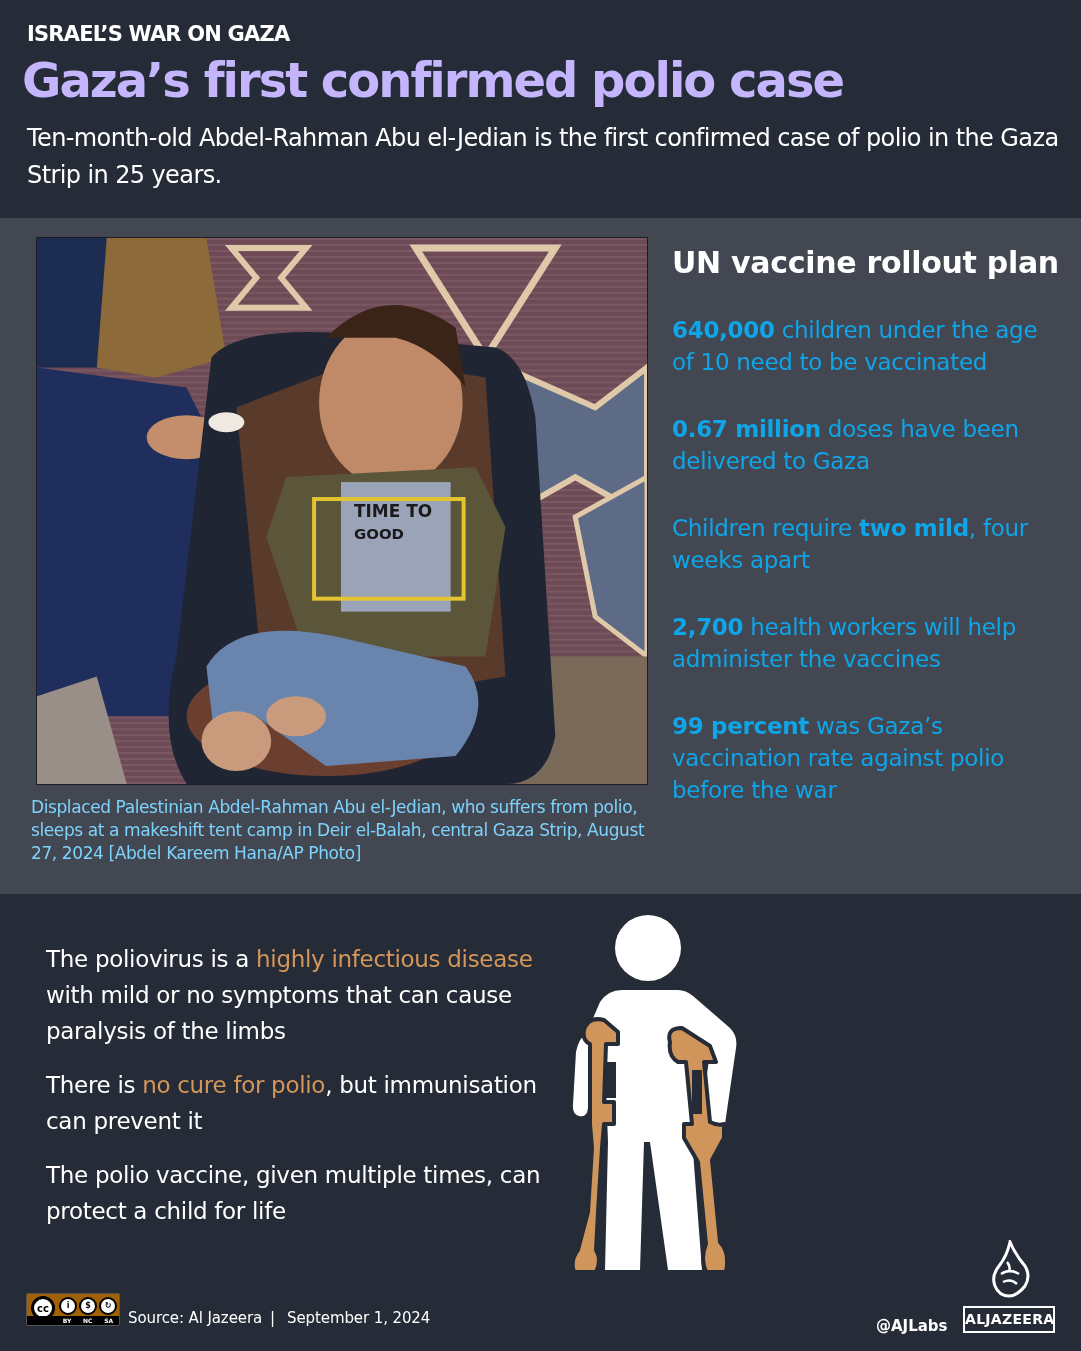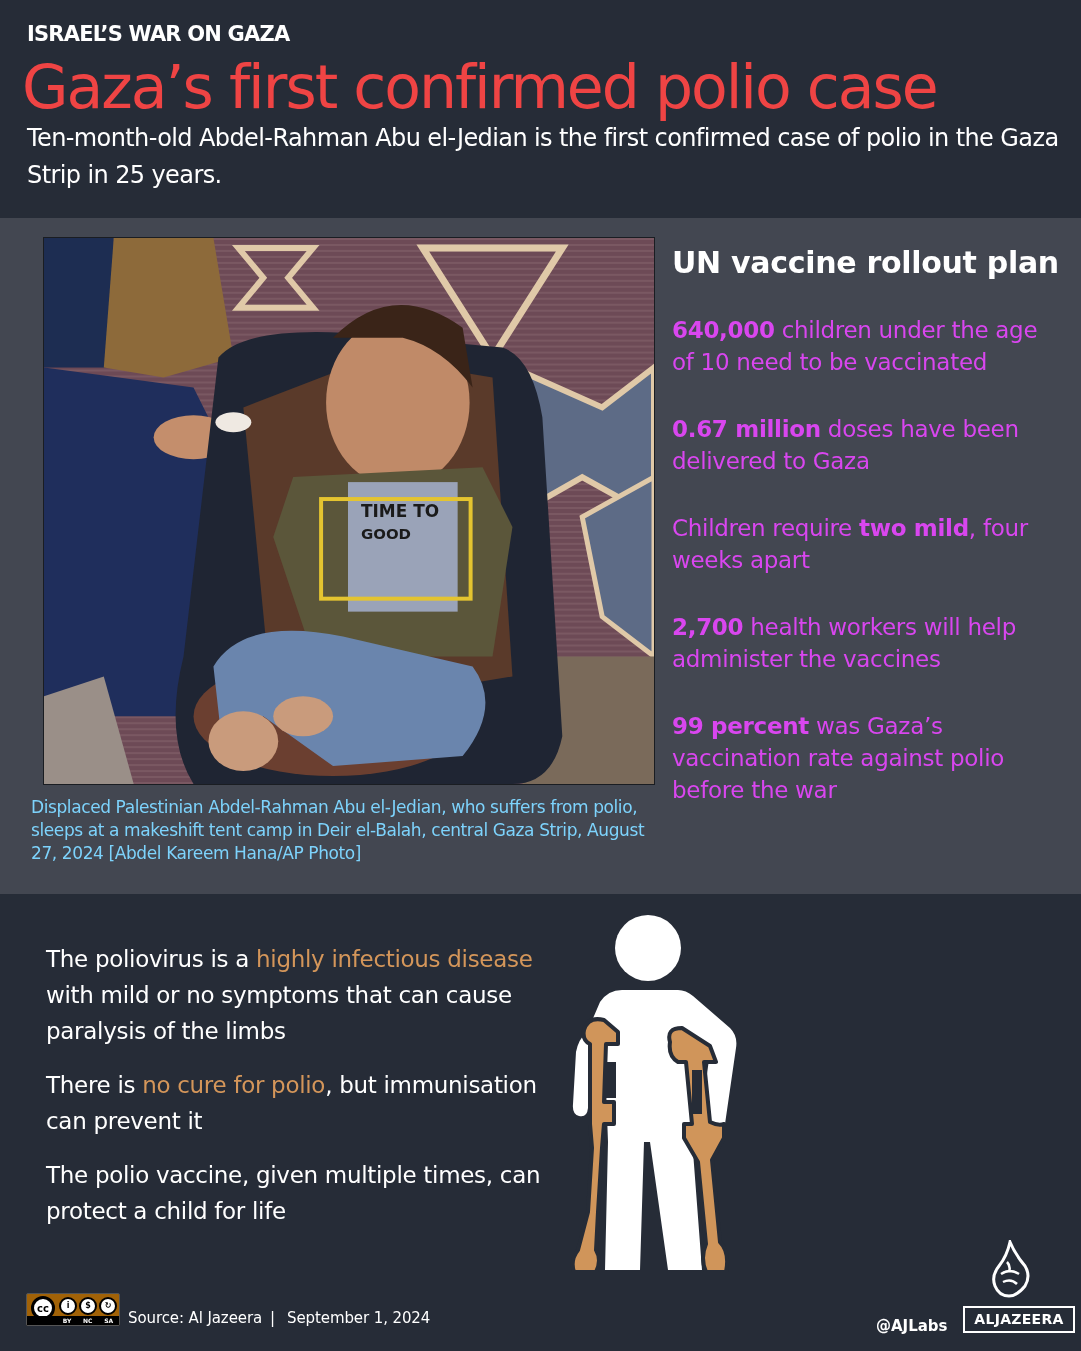--- a/index.html
+++ b/index.html
@@ -1,49 +1,49 @@
 <!DOCTYPE html>
 <html><head>
 <meta charset="utf-8">
 <style>
   * { box-sizing: border-box; margin: 0; padding: 0; }
   html, body { width: 1081px; height: 1351px; background: #262c37; overflow: hidden; }
   body { font-family: "DejaVu Sans", sans-serif; color: #ffffff; position: relative; }
 
   .header { position: absolute; left: 0; top: 0; width: 1081px; height: 218px; background: #262c37; }
   .kicker { position: absolute; left: 27px; top: 22px; font-size: 21px; font-weight: bold; letter-spacing: -0.8px; color: #fff; }
-  .title { position: absolute; left: 22px; top: 52px; font-size: 60px; font-weight: normal; color: #ef4444; letter-spacing: -2px; white-space: nowrap; }
+  .title { position: absolute; left: 22px; top: 52px; font-size: 48px; font-weight: bold; color: #c4b5fd; letter-spacing: -2px; white-space: nowrap; }
   .subtitle { position: absolute; left: 27px; top: 120px; width: 1040px; font-size: 24px; line-height: 37px; color: #ffffff; letter-spacing: -0.6px; }
 
   .panel { position: absolute; left: 0; top: 218px; width: 1081px; height: 676px; background: #434751; }
-  .photo { position: absolute; left: 43px; top: 237px; width: 612px; height: 548px; border: 1px solid #1a1d22; overflow: hidden;
+  .photo { position: absolute; left: 36px; top: 237px; width: 612px; height: 548px; border: 1px solid #1a1d22; overflow: hidden;
            background: #6a4f55; }
   .photo svg { width: 100%; height: 100%; display: block; }
   .caption { position: absolute; left: 31px; top: 796px; width: 620px; font-size: 17px; line-height: 23px; color: #7dd3fc; letter-spacing: -0.4px; }
 
   .plan { position: absolute; left: 672px; top: 245px; width: 390px; }
   .plan-title { font-size: 30px; font-weight: bold; color: #fff; margin-bottom: 34px; letter-spacing: -0.3px; }
-  .plan-item { font-size: 23px; line-height: 32px; color: #d946ef; margin-bottom: 35px; letter-spacing: -0.3px; }
+  .plan-item { font-size: 23px; line-height: 32px; color: #0ea5e9; margin-bottom: 35px; letter-spacing: -0.3px; }
   .plan-item b { font-weight: bold; }
 
   .facts { position: absolute; left: 26px; top: 941px; width: 520px; margin-left: 20px; }
   .fact { font-size: 23px; line-height: 36px; color: #fff; margin-bottom: 18px; letter-spacing: -0.3px; }
   .fact .hl { color: #d4965a; }
 
   .figure { position: absolute; left: 560px; top: 912px; width: 200px; height: 360px; }
   .cc { position: absolute; left: 26px; top: 1293px; width: 94px; height: 33px; background: #a16207; border: 1px solid #555; border-radius: 2px; }
   .cc .strip { position: absolute; left: 0; bottom: 0; width: 100%; height: 9px; background: #000; color: #fff; font-size: 6px; font-weight: bold;
                display: flex; justify-content: space-around; padding-left: 30px; line-height: 9px; }
   .cc .circ { position: absolute; top: 3px; width: 18px; height: 18px; border-radius: 50%; background: #fff; border: 2px solid #000;
               font-size: 8px; font-weight: bold; color: #000; text-align: center; line-height: 14px; }
   .cc .circ.big { left: 4px; top: 2px; width: 24px; height: 24px; line-height: 20px; font-size: 10px; border-width: 3px; }
   .source { position: absolute; left: 128px; top: 1309px; font-size: 15px; color: #fff; white-space: nowrap; letter-spacing: -0.1px; }
   .source .sep { margin: 0 12px 0 8px; }
   .handle { position: absolute; left: 876px; top: 1309px; font-size: 15px; color: #fff; font-weight: bold; margin-top: 8px; }
-  .ajlogo { position: absolute; left: 963px; top: 1306px; width: 112px; height: 27px; border: 2px solid #fff; color: #fff;
+  .ajlogo { position: absolute; left: 963px; top: 1306px; width: 92px; height: 27px; border: 2px solid #fff; color: #fff;
             font-size: 14px; font-weight: bold; text-align: center; line-height: 23px; letter-spacing: 0.3px; }
   .ajmark { position: absolute; left: 985px; top: 1240px; width: 50px; height: 62px; }
 </style>
 </head>
 <body>
 
 <div class="header">
   <div class="kicker">ISRAEL’S WAR ON GAZA</div>
   <h1 class="title">Gaza’s first confirmed polio case</h1>
   <p class="subtitle">Ten-month-old Abdel-Rahman Abu el-Jedian is the first confirmed case of polio in the Gaza Strip in 25 years.</p>

